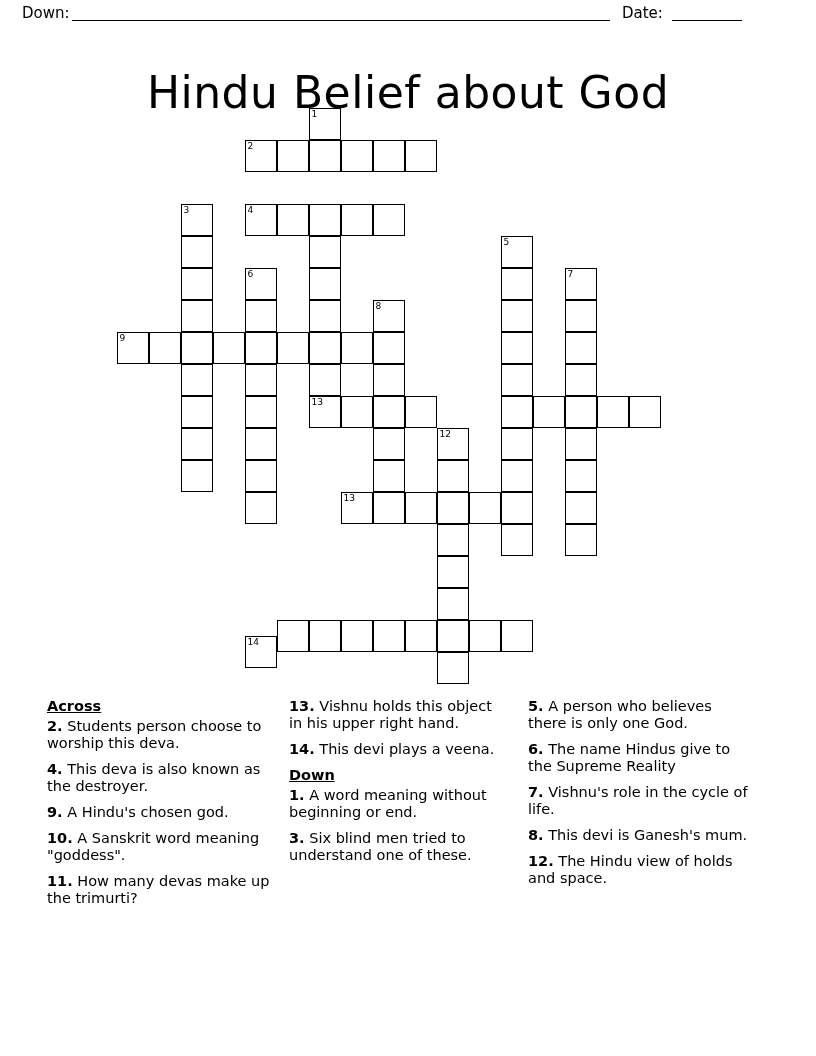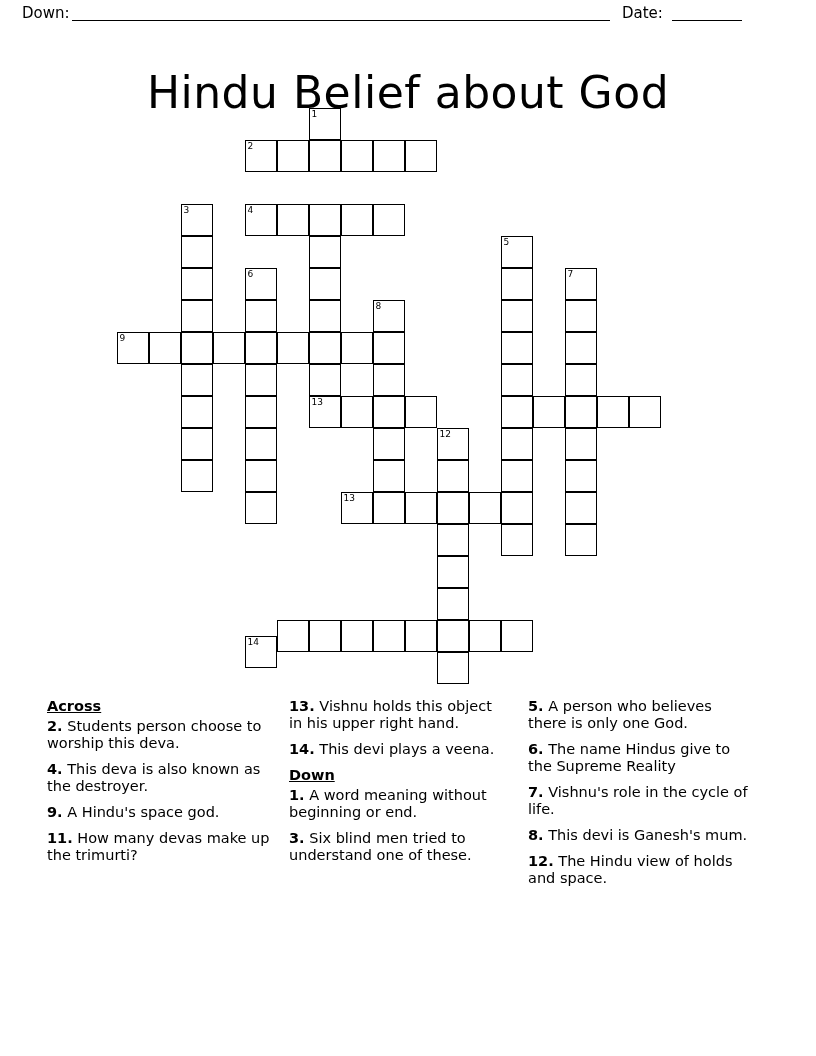--- a/index.html
+++ b/index.html
@@ -248,21 +248,22 @@
     <div class="cell" style="left: 469px; top: 516px;"></div>
     <div class="cell" style="left: 501px; top: 516px;"></div>
     <div class="cell" style="left: 437px; top: 548px;"></div>
   </div>
 
 <div id="clues">
   <div class="clue-col col1">
       <div class="section-head">Across</div>
       <div class="clue"><b>2.</b><span> Students person choose to worship this deva.</span></div>
       <div class="clue"><b>4.</b><span> This deva is also known as the destroyer.</span></div>
-      <div class="clue"><b>9.</b><span> A Hindu's space god.</span></div>
+      <div class="clue"><b>9.</b><span> A Hindu's chosen god.</span></div>
+      <div class="clue"><b>10.</b><span> A Sanskrit word meaning "goddess".</span></div>
       <div class="clue"><b>11.</b><span> How many devas make up the trimurti?</span></div>
     </div>
   <div class="clue-col col2">
       <div class="clue"><b>13.</b><span> Vishnu holds this object in his upper right hand.</span></div>
       <div class="clue"><b>14.</b><span> This devi plays a veena.</span></div>
       <div class="section-head">Down</div>
       <div class="clue"><b>1.</b><span> A word meaning without beginning or end.</span></div>
       <div class="clue"><b>3.</b><span> Six blind men tried to understand one of these.</span></div>
     </div>
   <div class="clue-col col3">

